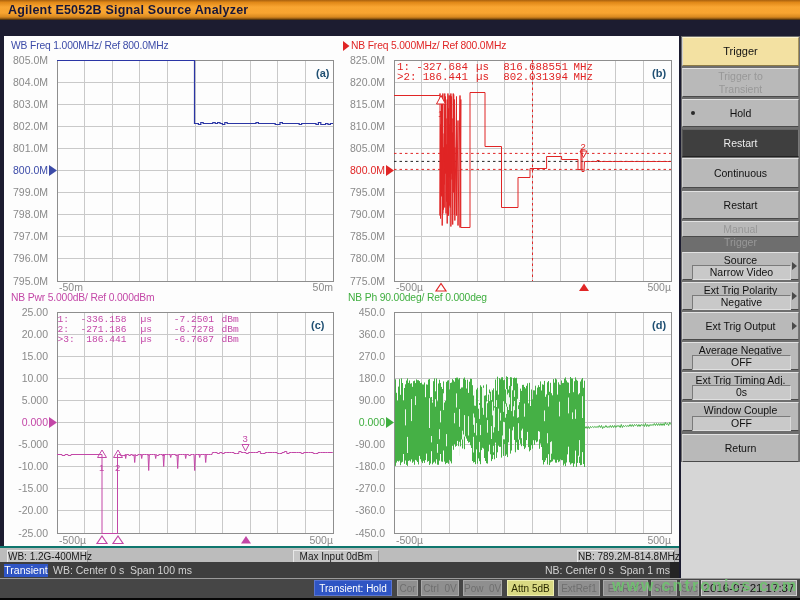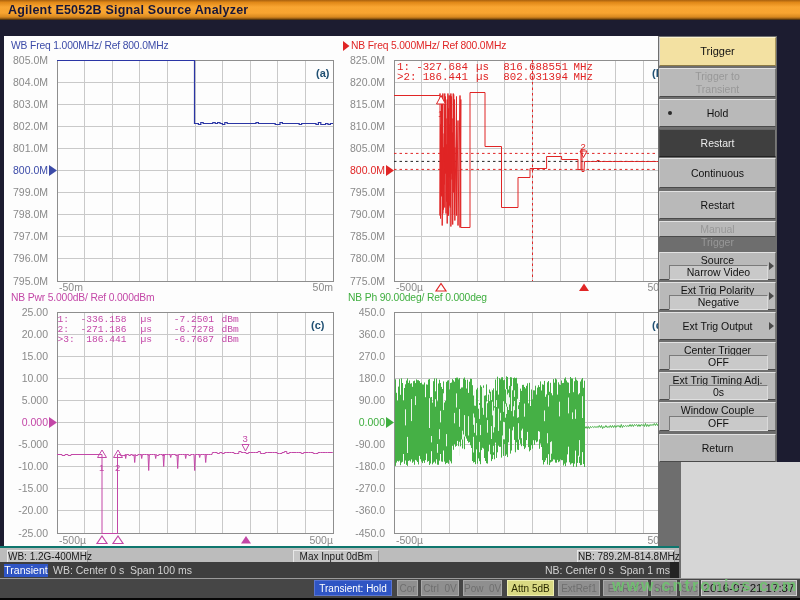--- a/index.html
+++ b/index.html
@@ -2,21 +2,21 @@
 <html><head><meta charset="utf-8"><style>
 html,body{margin:0;padding:0;}
 body{width:800px;height:600px;overflow:hidden;font-family:"Liberation Sans",sans-serif;background:#1c1c30;}
 #root{position:relative;width:800px;height:600px;}
 .abs{position:absolute;}
 #titlebar{left:0;top:0;width:800px;height:20px;background:linear-gradient(180deg,#a8600e 0%,#e08818 12%,#f9a632 35%,#f8a430 65%,#d8881e 85%,#7a4a10 96%,#241a08 100%);}
 #titlebar span{position:absolute;left:8px;top:3px;font-size:12.5px;font-weight:bold;color:#16163a;letter-spacing:0.2px;}
 #navybar{left:0;top:20px;width:800px;height:16px;background:#1c1c30;}
 #navybar span{position:absolute;right:5px;top:2px;font-size:9.5px;color:#e8e8e8;}
 #mainwhite{left:4px;top:36px;width:675px;height:510px;background:#fdfdfd;}
-#menu{left:658px;top:36px;width:119px;height:542px;background:#6e6e6e;}
+#menu{left:681px;top:36px;width:119px;height:542px;background:#6e6e6e;}
 .mbtn{white-space:nowrap;position:absolute;left:1px;width:117px;background:#b9b9b9;border-top:1px solid #e2e2e2;border-left:1px solid #d0d0d0;border-right:1px solid #787878;border-bottom:1px solid #4a4a4a;box-sizing:border-box;text-align:center;font-size:10.5px;color:#111;}
 .dis{color:#989898;}
 .mbtn.trig{background:#f3e1a2;border-top-color:#fbf2cd;border-bottom-color:#8d7b45;border-right-color:#a8945a;}
 .mbtn.sel{background:#3f3f3f;color:#ececec;border-top-color:#666;border-left-color:#555;border-bottom-color:#222;}
 .inset{position:absolute;left:9px;width:97px;height:13px;background:#c9c9c9;border:1px solid #7a7a7a;border-bottom-color:#e0e0e0;border-right-color:#dadada;font-size:10.5px;color:#111;text-align:center;line-height:13px;}
 .marr{position:absolute;right:3px;width:0;height:0;border-left:5px solid #4a4a4a;border-top:4px solid transparent;border-bottom:4px solid transparent;}
 #grybar{left:0;top:546px;width:679px;height:16px;background:#bcbcbc;border-top:2px solid #0f766e;box-sizing:border-box;}
 .gbtn{white-space:nowrap;position:absolute;top:2px;height:13px;background:#c6c6c6;border:1px solid #909090;border-top-color:#e8e8e8;border-left-color:#e8e8e8;font-size:10px;color:#1a1a1a;text-align:center;line-height:12px;box-sizing:border-box;}
 #spanbar{left:0;top:562px;width:679px;height:16px;background:#3e3e3e;color:#d2d2d2;font-size:10.5px;}
 #statusbar{left:0;top:578px;width:800px;height:20px;background:#464646;border-top:1px solid #9a9a9a;box-sizing:border-box;}
@@ -294,21 +294,21 @@
 <div class="mbtn " style="top:246px;height:28px;">
         <span style="display:block;margin-top:1px;">Ext Trig Polarity</span>
         <span class="inset" style="top:12px;">Negative</span>
       </div>
 <div class="marr" style="top:256px;"></div>
 <div class="mbtn " style="top:276px;height:28px;">
         <span style="display:block;margin-top:7px;">Ext Trig Output</span>
       </div>
 <div class="marr" style="top:286px;"></div>
 <div class="mbtn " style="top:306px;height:28px;">
-        <span style="display:block;margin-top:1px;">Center Trigger</span>
+        <span style="display:block;margin-top:1px;">Average Negative</span>
         <span class="inset" style="top:12px;">OFF</span>
       </div>
 <div class="mbtn " style="top:336px;height:28px;">
         <span style="display:block;margin-top:1px;">Ext Trig Timing Adj.</span>
         <span class="inset" style="top:12px;">0s</span>
       </div>
 <div class="mbtn " style="top:366px;height:29px;">
         <span style="display:block;margin-top:1px;">Window Couple</span>
         <span class="inset" style="top:13px;">OFF</span>
       </div>

